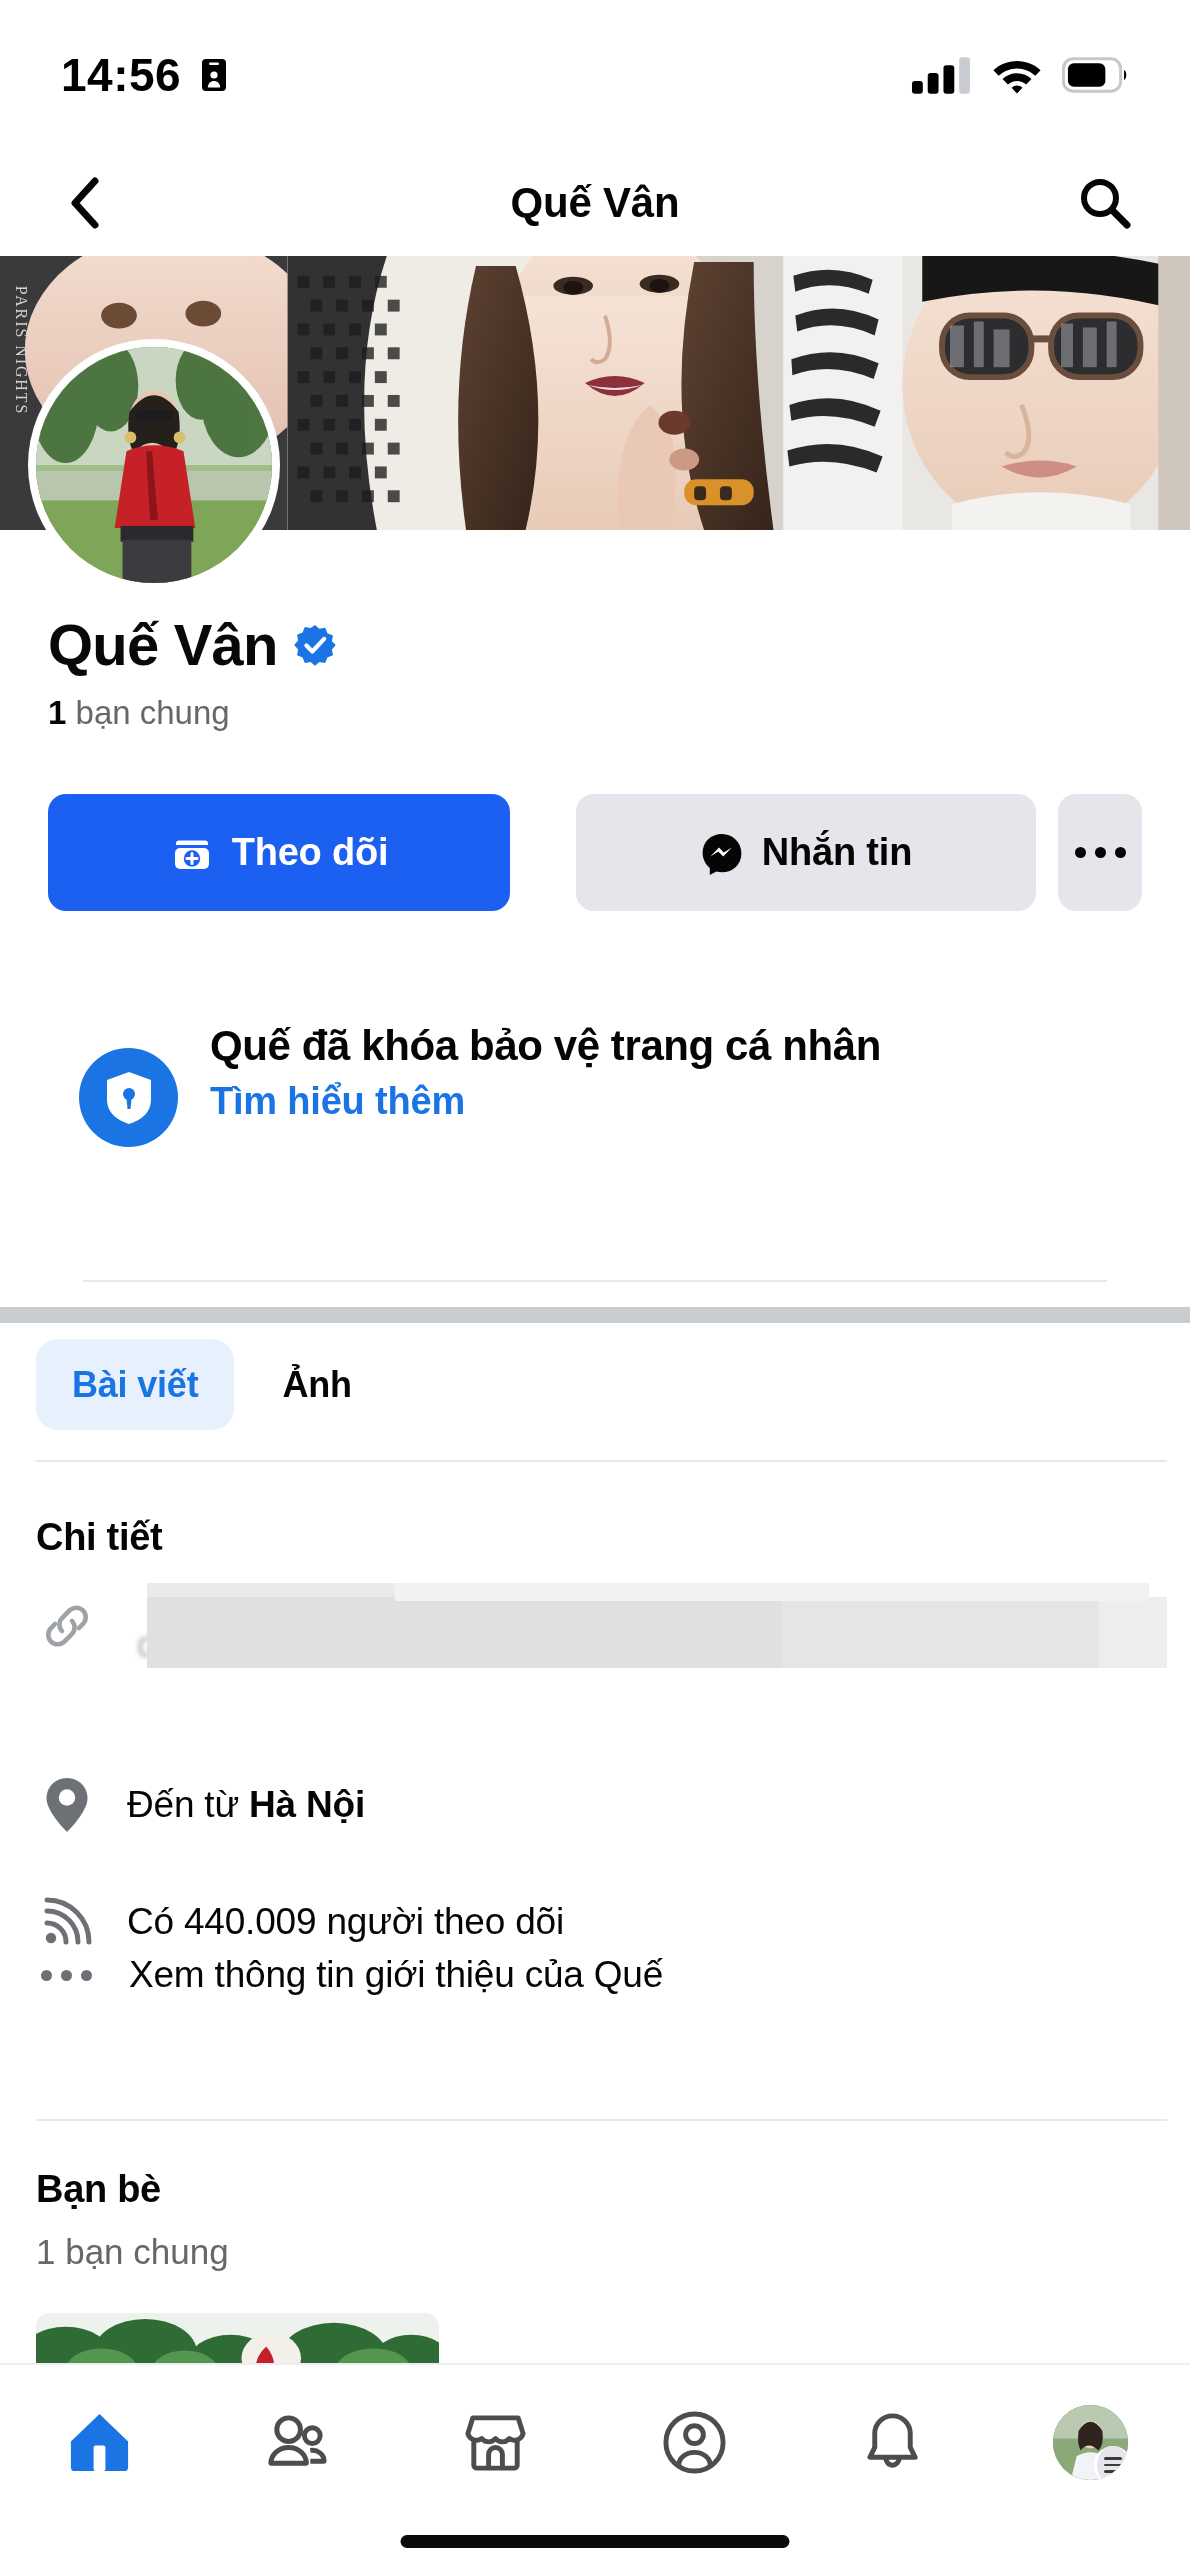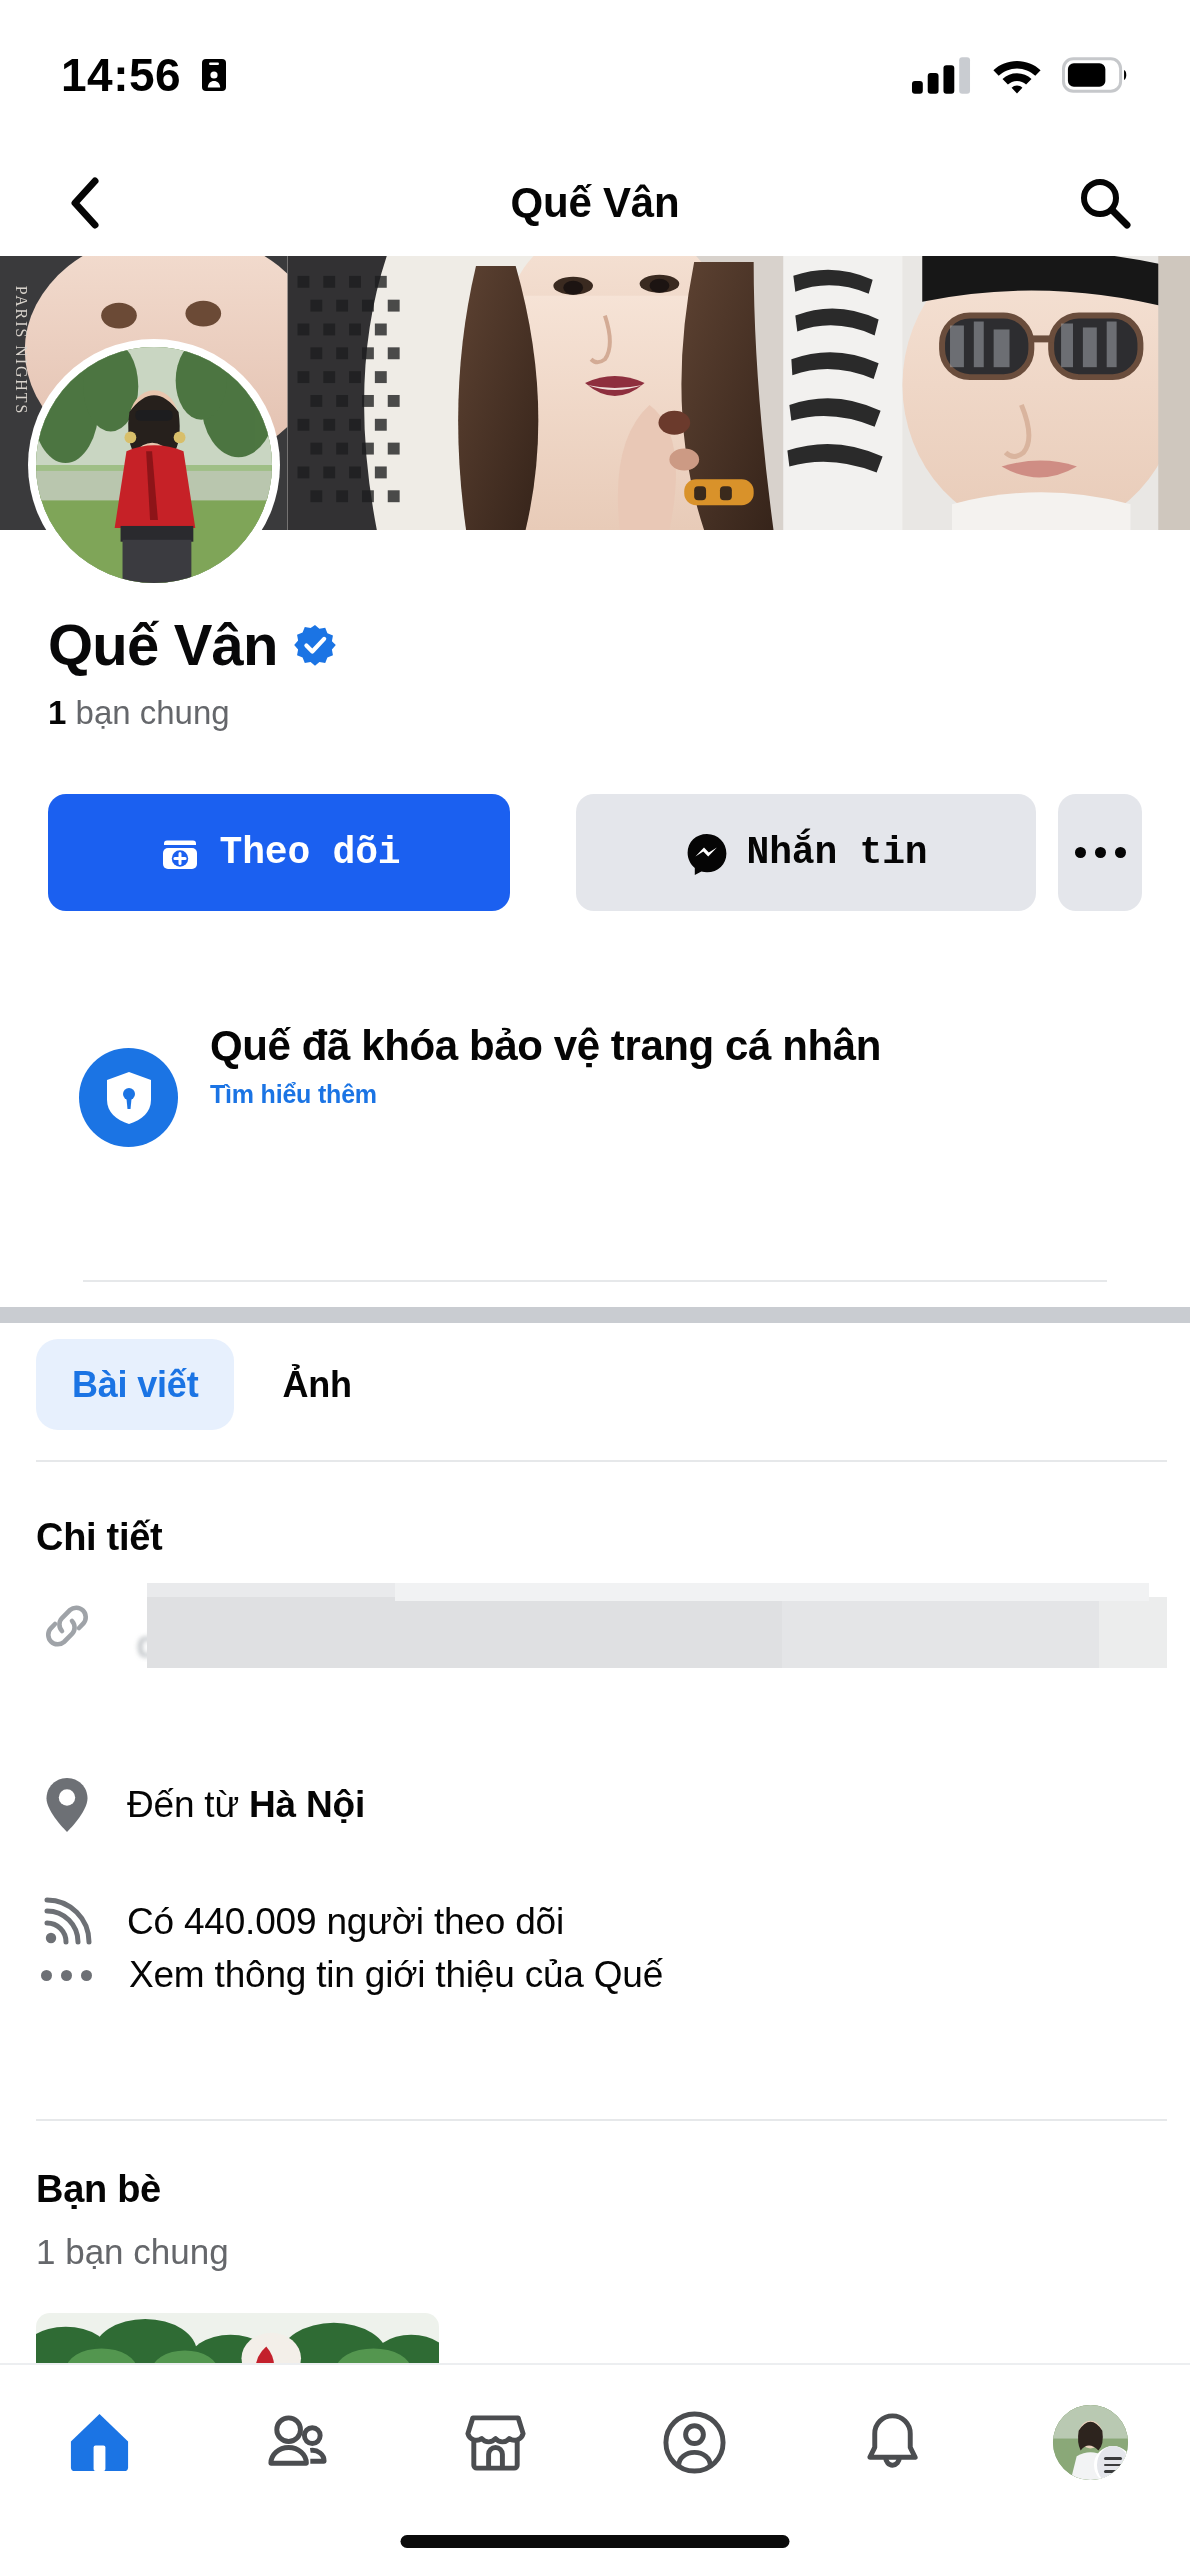--- a/index.html
+++ b/index.html
@@ -54,21 +54,21 @@
   .identity{ position:absolute; top:615px; left:0; width:1190px; padding:0 48px; }
   .name-row{ display:flex; align-items:center; gap:16px; }
   .prof-name{ font-size:58px; font-weight:800; color:#080809; letter-spacing:-0.8px; line-height:1.05; }
   .verified{ width:42px; height:42px; flex:none; }
   .mutual{ margin-top:16px; font-size:33px; color:#65676b; line-height:1.25; }
   .mutual b{ color:#050505; font-weight:700; }
 
   
   .actions{
     position:absolute; top:794px; left:0; width:1190px;
-    display:flex; gap:22px; padding:0 48px; align-items:center;font-family:Liberation Mono, monospace;
+    display:flex; gap:22px; padding:0 48px; align-items:center;
   }
   .btn{
     height:117px; border-radius:18px;
     display:flex; align-items:center; justify-content:center; gap:18px;
     font-size:38px; font-weight:700; letter-spacing:-0.2px; cursor:pointer;
   }
   .btn-follow{ flex:0 0 462px; background:#1b60f0; color:#fff; }
   .btn-message{ flex:0 0 460px; background:#e4e6eb; color:#050505;margin-left:44px; }
   .btn-more{ flex:1 1 auto; background:#e4e6eb; color:#050505; }
   .dots{ display:flex; gap:9px; }
@@ -79,21 +79,21 @@
     position:absolute; top:1014px; left:0; width:1190px;
     display:flex; gap:32px; padding:0 79px 0 79px;
   }
   .lock-badge{
     width:99px; height:99px; border-radius:50%;
     background:#1b74e4; flex:none; margin-top:34px;
     display:flex; align-items:center; justify-content:center;
   }
   .lock-texts{ padding-top:6px; }
   .lock-title{ font-size:42px; font-weight:800; color:#050505; line-height:1.24; letter-spacing:-0.4px; max-width:784px; }
-  .lock-link{ margin-top:8px; font-size:25px; font-weight:700; color:#1b74e4; letter-spacing:-0.2px; }
+  .lock-link{ margin-top:8px; font-size:38px; font-weight:700; color:#1b74e4; letter-spacing:-0.2px; }
 
   .hr-thin{ position:absolute; left:83px; width:1024px; height:2px; background:#e6e8ea; }
   .grey-band{ position:absolute; left:0; width:1190px; height:16px; background:#c9ccd1; }
 
   
   .tabs{ position:absolute; top:1339px; left:0; width:986px; padding:0 36px; display:flex; align-items:center; gap:12px; }
   .tab{ height:91px; padding:0 36px; border-radius:22px; display:flex; align-items:center; font-size:36px; letter-spacing:-0.2px; }
   .tab.active{ background:#e7f0fd; color:#1b74e4; font-weight:700; }
   .tab.idle{ color:#050505; font-weight:700; }
 

